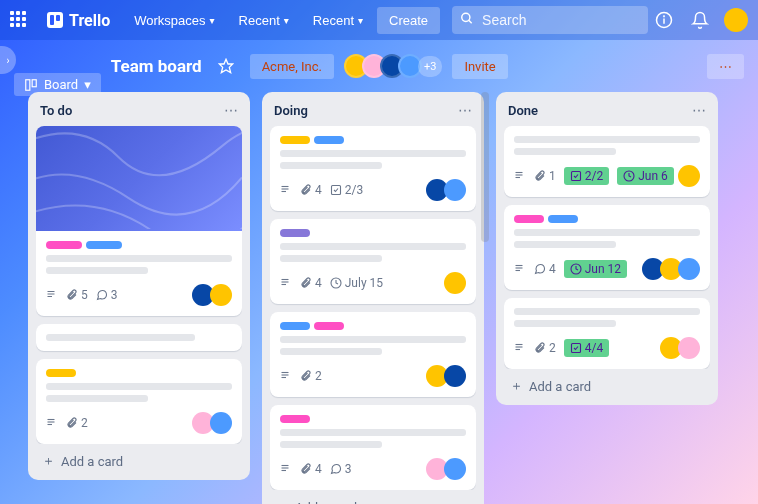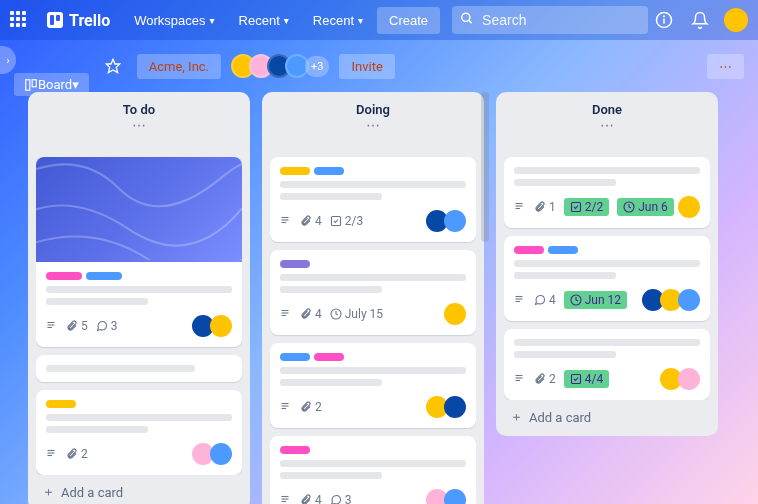--- a/index.html
+++ b/index.html
@@ -16,33 +16,33 @@
 .nav-btn .chev { font-size: 10px; }
 .create-btn { background: rgba(255,255,255,0.25); border: none; color: white; font-size: 13px; padding: 6px 12px; border-radius: 3px; cursor: pointer; }
 .search { flex: 1; margin-left: 8px; position: relative; max-width: 290px; }
 .search input { width: 100%; background: rgba(255,255,255,0.25); border: none; color: #ec4899; padding: 6px 10px 6px 30px; border-radius: 4px; font-size: 14px; }
 .search input::placeholder { color: rgba(255,255,255,0.9); }
 .search-icon { position: absolute; left: 8px; top: 50%; transform: translateY(-50%); color: white; }
 .topbar-right { margin-left: auto; display: flex; align-items: center; gap: 12px; }
 .icon-btn { width: 24px; height: 24px; display: flex; align-items: center; justify-content: center; color: white; cursor: pointer; border-radius: 3px; }
 .avatar { width: 24px; height: 24px; border-radius: 50%; }
 .boardbar { height: 40px; display: flex; align-items: center; padding: 0 14px; gap: 10px; margin-top: 6px; }
-.board-select { background: rgba(255,255,255,0.25); color: white; padding: 4px 10px; border-radius: 3px; font-size: 13px; display: flex; align-items: flex-end; cursor: pointer; margin-top: 36px; }
+.board-select { background: rgba(255,255,255,0.25); color: white; padding: 4px 10px; border-radius: 3px; font-size: 13px; display: flex; align-items: flex-end; gap: 6px; cursor: pointer; margin-top: 36px; }
 .board-title { color: white; font-size: 17px; font-weight: 700; }
 .star-btn { width: 28px; height: 28px; display: flex; align-items: center; justify-content: center; color: white; border-radius: 3px; cursor: pointer; }
 .chip { background: rgba(255,255,255,0.25); color: #c2410c; padding: 5px 12px; border-radius: 3px; font-size: 13px; cursor: pointer; }
 .member-stack { display: flex; align-items: center; }
 .member-stack .avatar { margin-left: -6px; border: 2px solid rgba(255,255,255,0.2); }
 .member-stack .avatar:first-child { margin-left: 0; }
 .member-count { background: rgba(255,255,255,0.25); color: white; font-size: 11px; padding: 4px 6px; border-radius: 10px; margin-left: -4px; }
 .boardbar-right { margin-left: auto; }
 .expand-tab { position: absolute; left: 0; top: 46px; width: 16px; height: 28px; background: rgba(255,255,255,0.3); border-radius: 0 14px 14px 0; display: flex; align-items: center; justify-content: center; color: white; cursor: pointer; font-size: 10px; }
 .board { display: flex; gap: 12px; padding: 6px 14px 14px 28px; height: calc(100% - 86px); overflow-x: auto; align-items: flex-start; }
 .list { background: #ebecf0; border-radius: 10px; width: 222px; flex-shrink: 0; padding: 8px; display: flex; flex-direction: column; max-height: 100%; }
-.list-header { display: flex; align-items: center; justify-content: space-between; padding: 2px 4px 24px; flex-direction: column; }
+.list-header { display: flex; align-items: center; justify-content: space-between; padding: 2px 4px 8px; }
 .list-title { font-size: 13px; font-weight: 600; color: #172b4d; }
 .list-menu { color: #6b778c; cursor: pointer; font-size: 14px; }
 .cards { display: flex; flex-direction: column; gap: 8px; overflow-y: auto; }
 .card { background: white; border-radius: 8px; padding: 10px; box-shadow: 0 1px 1px rgba(9,30,66,0.13); cursor: pointer; }
 .card.cover { padding: 0; overflow: hidden; }
 .cover-img { height: 105px; background: linear-gradient(135deg, #4259d4 0%, #5b6fe8 50%, #7b8eff 100%); position: relative; }
 .cover-img svg { position: absolute; inset: 0; }
 .card-body { padding: 10px; }
 .labels { display: flex; gap: 4px; margin-bottom: 6px; }
 .label { height: 8px; border-radius: 4px; }
@@ -122,20 +122,21 @@
 
 <div class="boardbar">
   <div class="board-select">
     <svg width="14" height="14" viewBox="0 0 24 24" fill="none" stroke="currentColor" stroke-width="2">
         <rect x="3" y="3" width="7" height="18"></rect>
         <rect x="14" y="3" width="7" height="12"></rect>
       </svg>
     <span>Board</span>
     <span class="chev">▾</span>
   </div>
+  <div class="board-title">Team board</div>
   <div class="star-btn">
       <svg width="16" height="16" viewBox="0 0 24 24" fill="none" stroke="currentColor" stroke-width="2">
         <polygon points="12 2 15 9 22 9 17 14 19 22 12 18 5 22 7 14 2 9 9 9"></polygon>
       </svg>
     </div>
   <div class="chip">Acme, Inc.</div>
   <div class="member-stack">
     <div class="avatar" style="background:#ffc400"></div>
     <div class="avatar" style="background:#ffb3d9"></div>
     <div class="avatar" style="background:#0747a6"></div>

